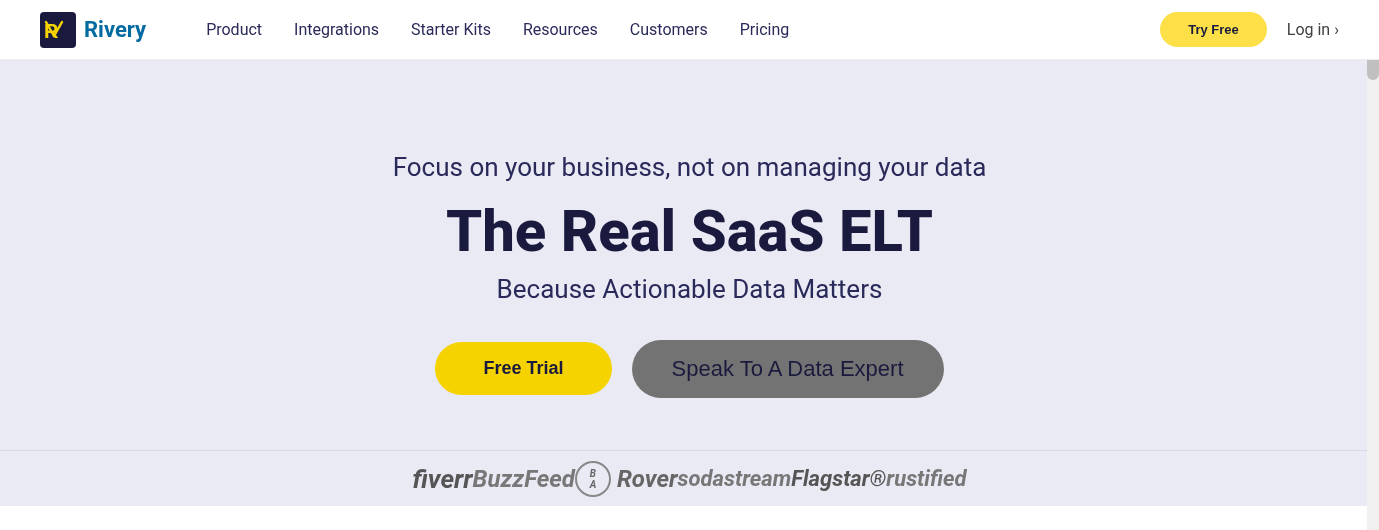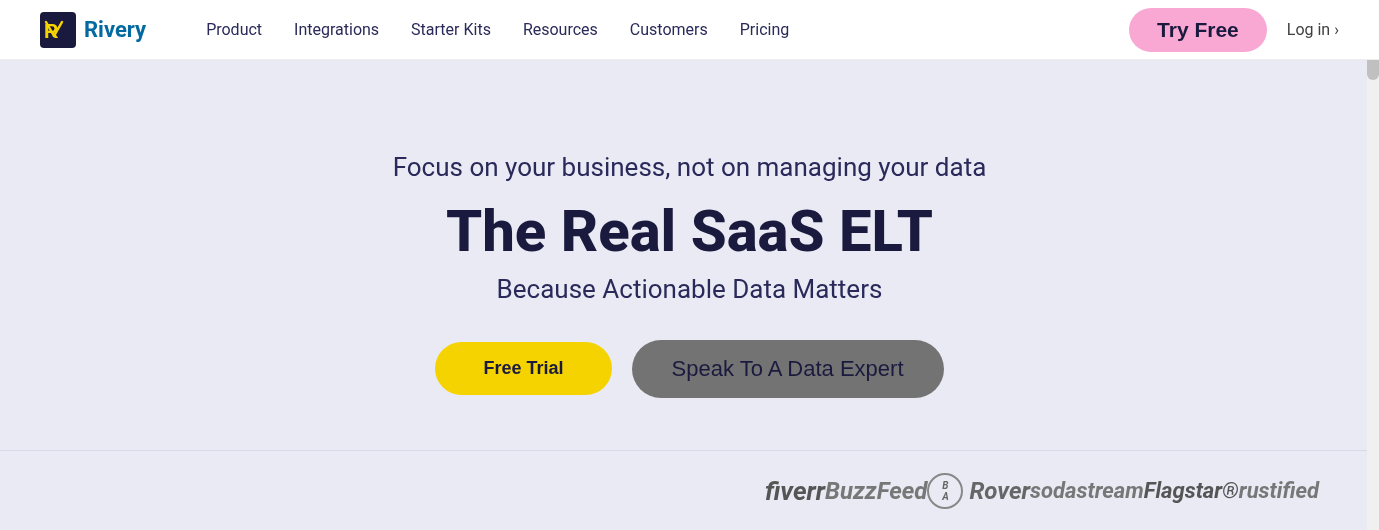--- a/index.html
+++ b/index.html
@@ -61,26 +61,26 @@
       cursor: pointer;
     }
 
     .nav-actions {
       display: flex;
       align-items: center;
       gap: 20px;
     }
 
     .try-free-btn {
-      background: #f9a8d4;
+      background: #fde047;
       color: #1a1a3e;
       border: none;
       border-radius: 30px;
       padding: 10px 28px;
-      font-size: 21px;
+      font-size: 13px;
       font-weight: 700;
       cursor: pointer;
     }
 
     .login-link {
       font-size: 16px;
       color: #404040;
       cursor: pointer;
       display: flex;
       align-items: center;
@@ -168,23 +168,23 @@
       font-size: 22px;
       font-weight: 500;
       cursor: pointer;
     }
 
     
     .logos-section {
       background: #eaeaf5;
       display: flex;
       align-items: center;
-      justify-content: flex-end;
+      justify-content: center;
       padding: 14px 60px;
-      height: 80px;
+      height: 56px;
       border-top: 1px solid #d8d8e8;
     }
 
     .logo-placeholder {
       font-size: 24px;
       font-weight: 700;
       color: #888;
       font-style: italic;
     }
 

